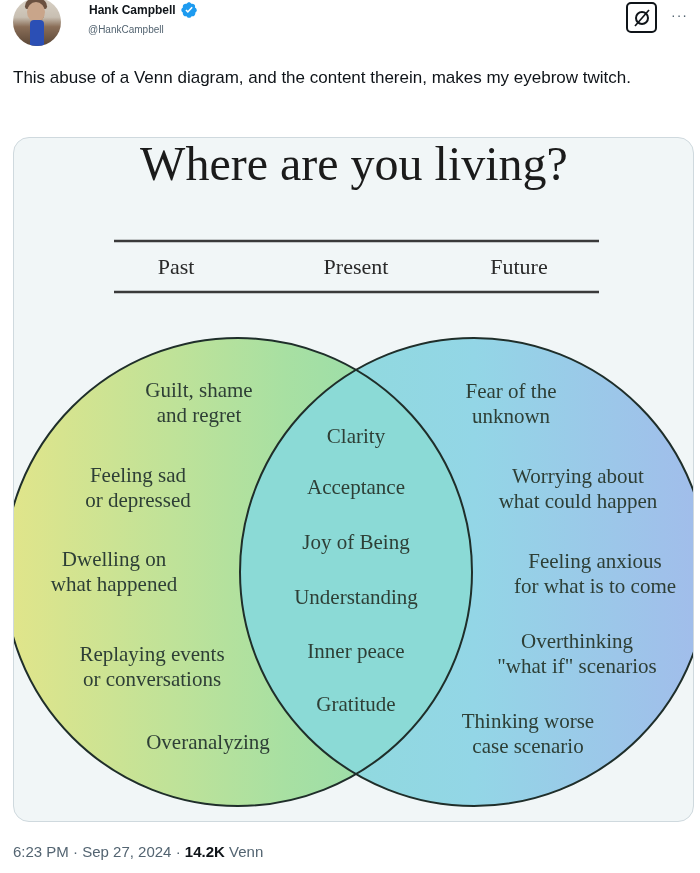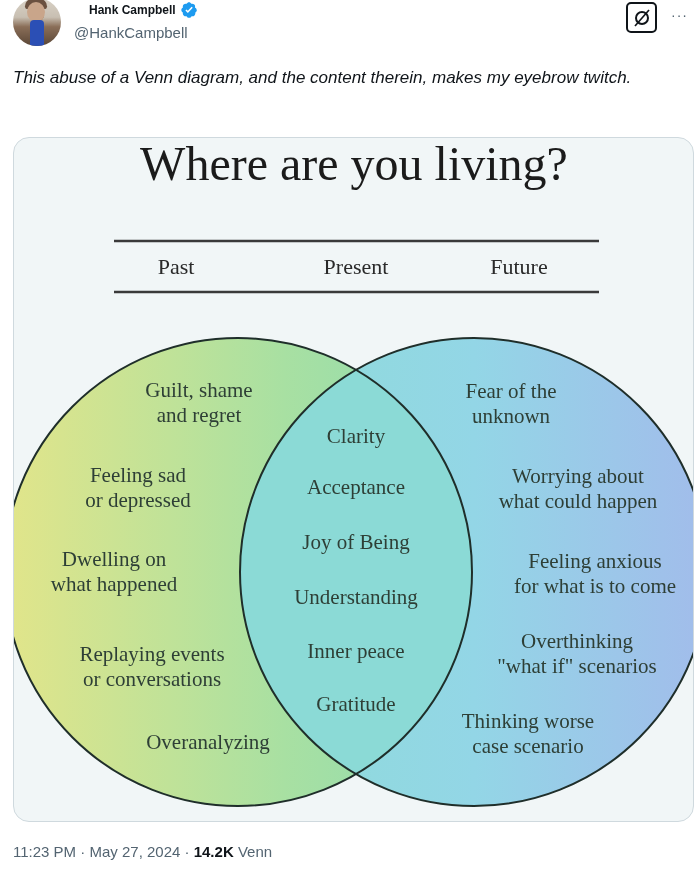--- a/index.html
+++ b/index.html
@@ -9,26 +9,26 @@
     .avatar { position: absolute; left: 13px; top: -2px; width: 48px; height: 48px; border-radius: 50%;
       background: radial-gradient(circle at 50% 35%, #b89a82 0 18%, transparent 19%),
                   linear-gradient(180deg, #d9d2c6 0%, #c8bfb2 40%, #8a6e58 60%, #5a4636 100%);
       overflow: hidden; }
     .avatar .shirt { position: absolute; left: 17px; top: 22px; width: 14px; height: 26px; background: #2b4fb5; border-radius: 4px 4px 0 0; }
     .avatar .head { position: absolute; left: 14px; top: 4px; width: 18px; height: 20px; border-radius: 50%; background: #c9a58a; }
     .avatar .hair { position: absolute; left: 12px; top: 1px; width: 22px; height: 10px; border-radius: 10px 10px 4px 4px; background: #6b5140; }
 
     .display-name { position: absolute; left: 72px; top: 1px; font-weight: 700; font-size: 12px; color: #0f1419; display: flex; align-items: center; gap: 4px; margin-left: 17px; }
     .verified { width: 18px; height: 18px; display: inline-block; }
-    .handle { position: absolute; left: 74px; top: 24px; font-size: 15px; color: #536471; }
+    .handle { position: absolute; left: 88px; top: 24px; font-size: 10px; color: #536471; }
 
     .grok-btn { position: absolute; left: 626px; top: 2px; width: 31px; height: 31px; border: 2px solid #0f1419; border-radius: 5px; display: flex; align-items: center; justify-content: center; }
     .more-btn { position: absolute; left: 671px; top: 8px; font-size: 14px; color: #536471; letter-spacing: 1px; line-height: 14px; }
 
-    .tweet-text { position: absolute; left: 13px; top: 65px; width: 670px; font-size: 17px; line-height: 25px; color: #0f1419; font-style: italic; }
+    .tweet-text { position: absolute; left: 13px; top: 65px; width: 670px; font-size: 17px; line-height: 25px; color: #0f1419; }
 
     .card { position: absolute; left: 13px; top: 137px; width: 681px; height: 685px; border: 1px solid #cfd9de; border-radius: 16px; overflow: hidden; background: #f1f6f7; }
     .card svg { position: absolute; left: 0; top: 0; }
 
     .meta { position: absolute; left: 13px; top: 843px; font-size: 15px; color: #536471; }
     .meta b { color: #0f1419; font-weight: 700; margin-top: 20px; }
   </style>
 </head>
 <body>
 
@@ -117,19 +117,19 @@
         <text x="581" y="455">for what is to come</text>
         <text x="563" y="510">Overthinking</text>
         <text x="563" y="535">"what if" scenarios</text>
         <text x="514" y="590">Thinking worse</text>
         <text x="514" y="615">case scenario</text>
       </g>
   </svg>
 </div>
 
 <div class="meta">
-  <span>11:23 PM</span>
+  <span>6:23 PM</span>
   <span>·</span>
-  <span>May 27, 2024</span>
+  <span>Sep 27, 2024</span>
   <span>·</span>
   <b>14.2K</b>
   <span>Venn</span>
 </div>
 
 </body></html>

